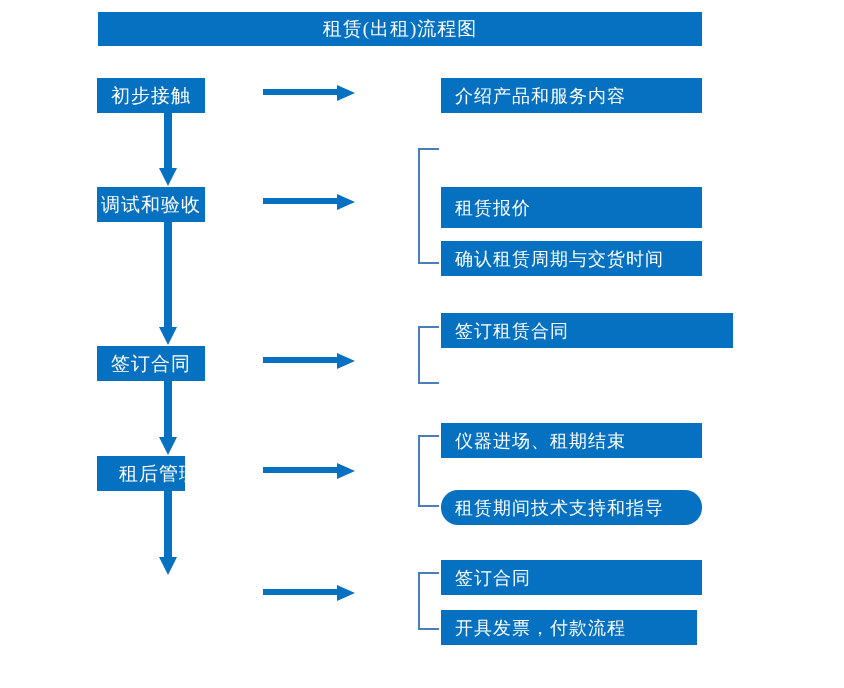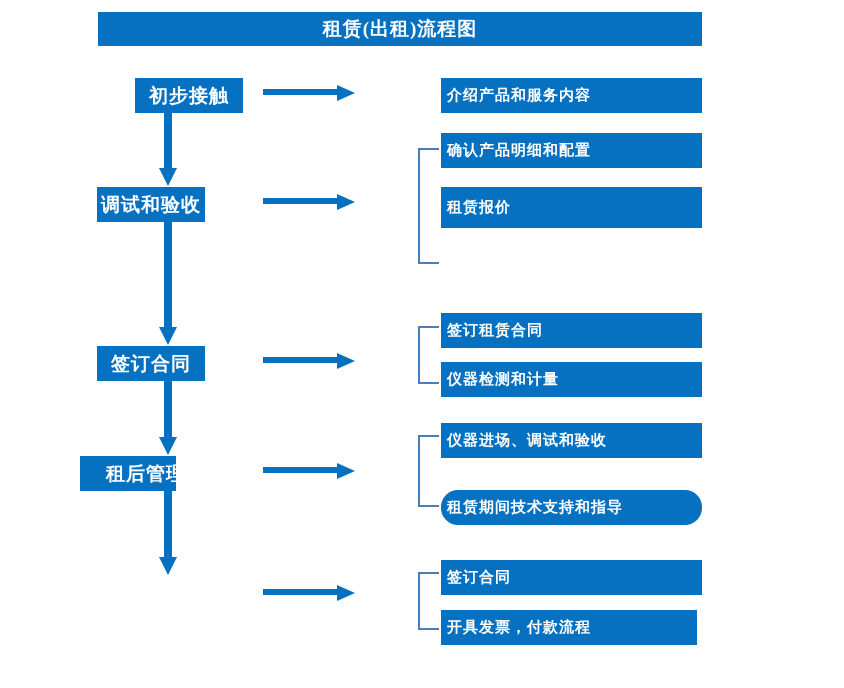--- a/index.html
+++ b/index.html
@@ -12,76 +12,75 @@
     width: 844px;
     height: 688px;
     background: #ffffff;
     font-family: "Liberation Serif", "DejaVu Serif", serif;
     overflow: hidden;
   }
   .box {
     position: absolute;
     background: #0571c0;
     color: #ffffff;
-    font-weight: bold;
+    font-weight: normal;
     display: flex;
     align-items: center;
     box-sizing: border-box;
     letter-spacing: 1px;
     white-space: nowrap;
   }
   .title-bar {
     justify-content: center;
     font-size: 19px;
   }
   .stage-box {
     justify-content: center;
     font-size: 19px;
   }
   .detail-box {
     justify-content: flex-start;
-    padding-left: 6px;
-    font-size: 15px;
+    padding-left: 14px;
+    font-size: 18px;
   }
   .v-arrow, .h-arrow, .bracket {
     position: absolute;
   }
   .v-arrow svg, .h-arrow svg, .bracket svg {
     display: block;
     overflow: visible;
   }
 </style>
 </head>
 <body>
 
 <div id="canvas">
 
   <div class="box title-bar" style="left:98px; top:12px; width:604px; height:34px;">租赁(出租)流程图</div>
 
-  <div class="box stage-box" style="left:97px; top:78px; width:108px; height:35px;margin-left:38px;">初步接触</div>
+  <div class="box stage-box" style="left:97px; top:78px; width:108px; height:35px;">初步接触</div>
 
   <div class="box stage-box" style="left:97px; top:187px; width:108px; height:35px;">调试和验收</div>
 
   <div class="box stage-box" style="left:97px; top:346px; width:108px; height:35px;">签订合同</div>
 
-  <div class="box stage-box" style="left:80px; top:456px; width:96px; height:35px;padding-left:36px;">租后管理</div>
+  <div class="box stage-box" style="left:97px; top:456px; width:88px; height:35px;padding-left:36px;">租后管理</div>
 
 
   <div class="box detail-box" style="left:441px; top:78px; width:261px; height:35px;">介绍产品和服务内容</div>
 
-  <div class="box detail-box" style="left:441px; top:133px; width:261px; height:35px;">确认产品明细和配置</div>
 
   <div class="box detail-box" style="left:441px; top:187px; width:261px; height:41px;">租赁报价</div>
 
+  <div class="box detail-box" style="left:441px; top:241px; width:261px; height:35px;">确认租赁周期与交货时间</div>
 
-  <div class="box detail-box" style="left:441px; top:313px; width:261px; height:35px;">签订租赁合同</div>
+  <div class="box detail-box" style="left:441px; top:313px; width:292px; height:35px;">签订租赁合同</div>
 
-  <div class="box detail-box" style="left:441px; top:362px; width:261px; height:35px;">仪器检测和计量</div>
 
-  <div class="box detail-box" style="left:441px; top:423px; width:261px; height:35px;">仪器进场、调试和验收</div>
+  <div class="box detail-box" style="left:441px; top:423px; width:261px; height:35px;">仪器进场、租期结束</div>
 
   <div class="box detail-box" style="left:441px; top:490px; width:261px; height:35px;border-radius:17px;">租赁期间技术支持和指导</div>
 
   <div class="box detail-box" style="left:441px; top:560px; width:261px; height:35px;">签订合同</div>
 
   <div class="box detail-box" style="left:441px; top:610px; width:256px; height:35px;">开具发票，付款流程</div>
 
   <div class="v-arrow" style="left:158px; top:113px;">
     <svg width="20" height="74" viewBox="0 0 20 74">
       <rect x="6" y="0" width="8" height="57" fill="#0571c0"></rect>

